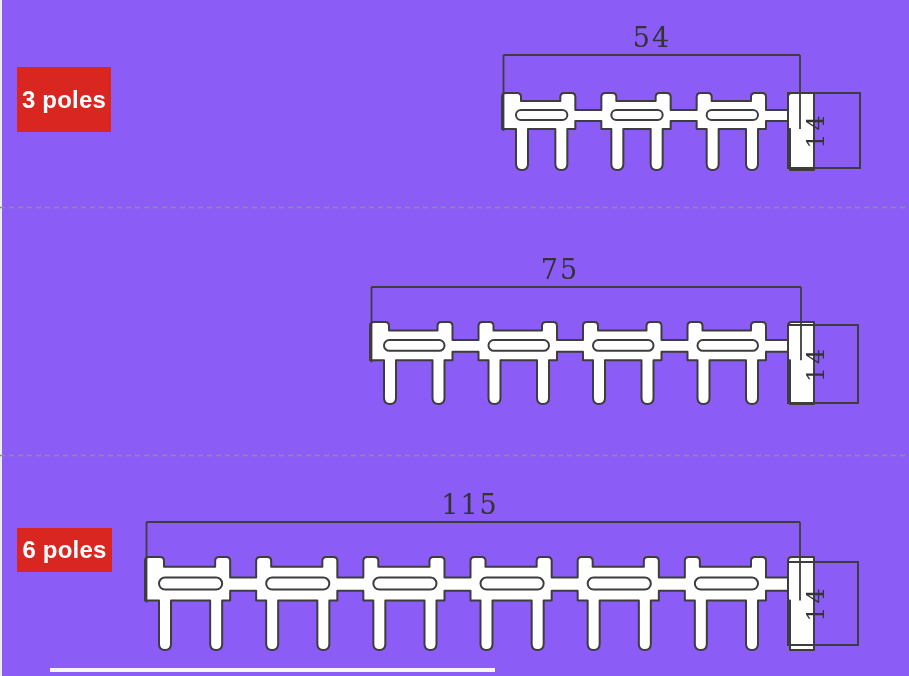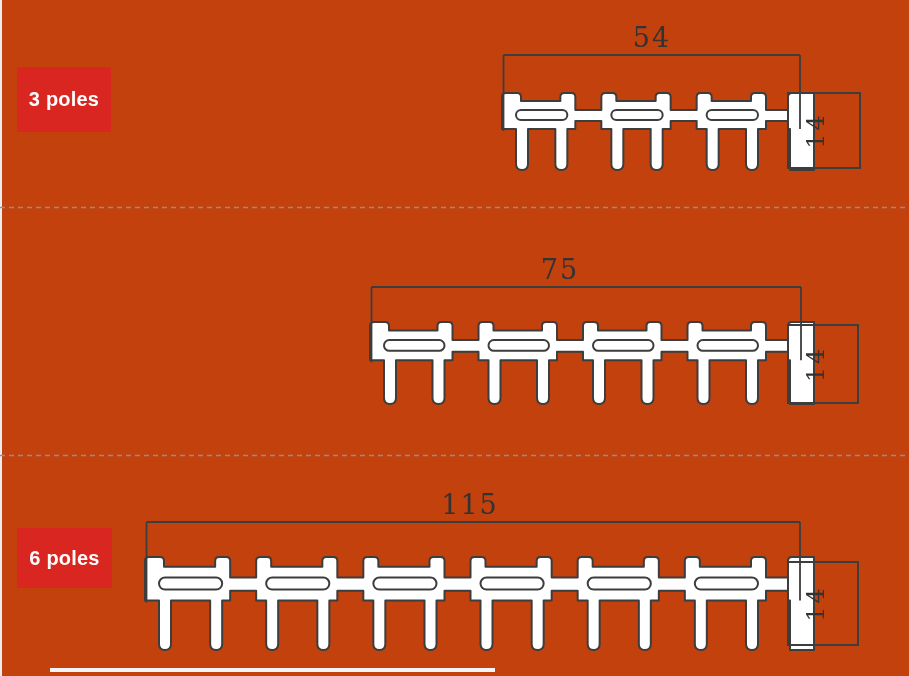--- a/index.html
+++ b/index.html
@@ -1,29 +1,29 @@
 <!DOCTYPE html>
 <html><head>
 <meta charset="utf-8">
 <title>Busbar profiles</title>
 <style>
   html,body{margin:0;padding:0;background:#ffffff;}
   #canvas{
-    position:relative;width:909px;height:676px;background:#c2410c;overflow:hidden;
+    position:relative;width:909px;height:676px;background:#8b5cf6;overflow:hidden;
     font-family:"Liberation Sans",sans-serif;
     box-shadow: inset 2px 0 0 #ededed;
   }
   #drawings-layer{position:absolute;left:0;top:0;}
   .badge{
     position:absolute;left:17px;display:flex;align-items:center;justify-content:center;
-    color:#ffffff;font-weight:bold;font-size:20px;letter-spacing:.2px;
+    color:#ffffff;font-weight:bold;font-size:24px;letter-spacing:.2px;
   }
   .b1{top:67px;width:94px;height:65px;}
   .b2{top:310px;width:94px;height:57px;}
-  .b3{top:528px;width:95px;height:60px;}
+  .b3{top:528px;width:95px;height:44px;}
   .artifact{position:absolute;left:50px;top:668px;width:445px;height:4px;background:#f5f5f5;}
 </style>
 </head>
 <body>
 
 <div id="canvas">
   <svg id="drawings-layer" width="909" height="676" viewBox="0 0 909 676">
       <line x1="0" y1="207.5" x2="909" y2="207.5" stroke="#8f8f8f" stroke-width="1.7" stroke-dasharray="5 4"></line>
       <line x1="0" y1="455.5" x2="909" y2="455.5" stroke="#8f8f8f" stroke-width="1.7" stroke-dasharray="5 4"></line>
       <path d="M 502 97 Q 502 93 506 93 L 517 93 Q 521 93 521 97 L 521 101 L 560.3333333333334 101 L 560.3333333333334 97 Q 560.3333333333334 93 564.3333333333334 93 L 571.3333333333334 93 Q 575.3333333333334 93 575.3333333333334 97 L 575.3333333333334 110 L 601.3333333333334 110 L 601.3333333333334 97 Q 601.3333333333334 93 605.3333333333334 93 L 612.3333333333334 93 Q 616.3333333333334 93 616.3333333333334 97 L 616.3333333333334 101 L 655.6666666666667 101 L 655.6666666666667 97 Q 655.6666666666667 93 659.6666666666667 93 L 666.6666666666667 93 Q 670.6666666666667 93 670.6666666666667 97 L 670.6666666666667 110 L 696.6666666666666 110 L 696.6666666666666 97 Q 696.6666666666666 93 700.6666666666666 93 L 707.6666666666666 93 Q 711.6666666666666 93 711.6666666666666 97 L 711.6666666666666 101 L 751 101 L 751 97 Q 751 93 755 93 L 762 93 Q 766 93 766 97 L 766 110 L 788 110 L 788 97 Q 788 93 792 93 L 814 93 L 814 170 L 790 170 L 790 129 L 788 129 L 788 121 L 766 121 L 766 129 L 758 129 L 758 164 Q 758 170 752 170 Q 746 170 746 164 L 746 129 L 718.6666666666666 129 L 718.6666666666666 164 Q 718.6666666666666 170 712.6666666666666 170 Q 706.6666666666666 170 706.6666666666666 164 L 706.6666666666666 129 L 696.6666666666666 129 L 696.6666666666666 121 L 670.6666666666667 121 L 670.6666666666667 129 L 662.6666666666667 129 L 662.6666666666667 164 Q 662.6666666666667 170 656.6666666666667 170 Q 650.6666666666667 170 650.6666666666667 164 L 650.6666666666667 129 L 623.3333333333334 129 L 623.3333333333334 164 Q 623.3333333333334 170 617.3333333333334 170 Q 611.3333333333334 170 611.3333333333334 164 L 611.3333333333334 129 L 601.3333333333334 129 L 601.3333333333334 121 L 575.3333333333334 121 L 575.3333333333334 129 L 567.3333333333334 129 L 567.3333333333334 164 Q 567.3333333333334 170 561.3333333333334 170 Q 555.3333333333334 170 555.3333333333334 164 L 555.3333333333334 129 L 528 129 L 528 164 Q 528 170 522 170 Q 516 170 516 164 L 516 129 L 502 129 Z" fill="#ffffff" stroke="#3d3d3d" stroke-width="2" stroke-linejoin="round" stroke-linecap="round"></path>

